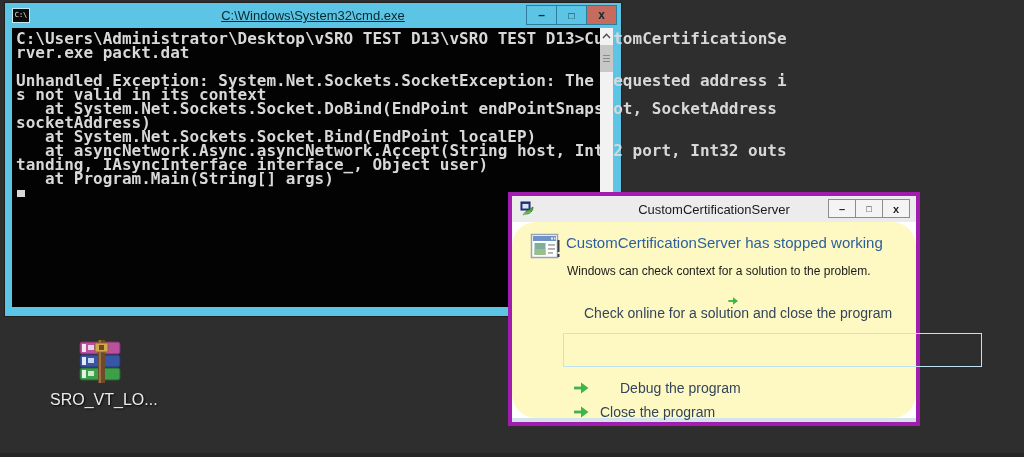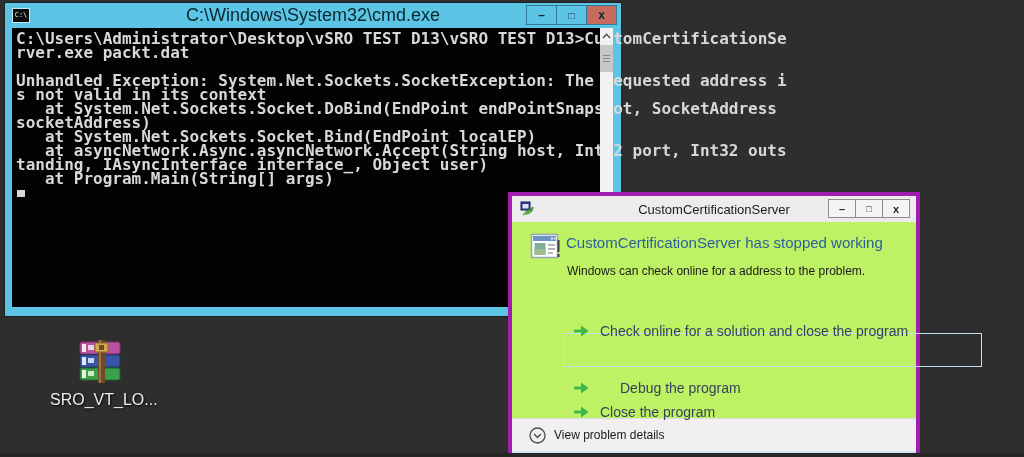--- a/index.html
+++ b/index.html
@@ -14,21 +14,21 @@
   .cmd-window {
     position:absolute; left:5px; top:3px; width:616px; height:313px;
     background:#5CC4E4; box-shadow:0 0 0 1px rgba(0,0,0,.3);
   }
   .cmd-titlebar { position:relative; height:25px; display:flex; align-items:center; }
   .cmd-app-icon {
     position:absolute; left:7px; top:5px; width:18px; height:15px;
     background:#0B0B0B; border:1px solid #BFE9F5; color:#E6E6E6;
     font-family:"DejaVu Sans Mono", monospace; font-size:7px; line-height:12px; text-align:center;
   }
-  .cmd-title { flex:1; text-align:center; font-size:18px; color:#0A2830; }
+  .cmd-title { flex:1; text-align:center; font-size:13px; color:#0A2830;text-decoration:underline; }
   .cmd-buttons { position:absolute; right:4px; top:2px; display:flex; }
   .cmd-btn {
     width:31px; height:20px; border:1px solid #2E7D9B; margin-left:-1px;
     display:flex; align-items:center; justify-content:center;
     font-size:12px; font-weight:bold; color:#0C2B33; cursor:default;
   }
   .cmd-btn .max-glyph { font-size:10px; }
   .cmd-btn-close { background:#C76B5F; }
   .cmd-body { position:absolute; left:7px; top:25px; width:601px; height:279px; background:#030303; }
   .console-text {
@@ -58,26 +58,26 @@
   .dlg-titlebar { position:relative; height:26px; background:#ECECEC; display:flex; align-items:center; }
   .dlg-app-icon { position:absolute; left:8px; top:5px; width:16px; height:16px; }
   .dlg-title { flex:1; text-align:center; font-size:13px; color:#1A1A1A; }
   .dlg-buttons { position:absolute; right:6px; top:3px; display:flex; }
   .dlg-btn {
     width:28px; height:19px; background:#F4F4F4; border:1px solid #8C8C8C; margin-left:-1px;
     display:flex; align-items:center; justify-content:center;
     font-size:11px; font-weight:bold; color:#1F1F1F; cursor:default;
   }
   .dlg-btn .max-glyph { font-size:9px; }
-  .dlg-content { position:relative; height:196px; background:#bef264; }
+  .dlg-content { position:relative; height:196px; background:#fef9c3;border-radius:24px; }
   .crash-app-icon { position:absolute; left:18px; top:10px; }
   .crash-header { position:absolute; left:54px; top:12px; font-size:15px; color:#2B5F9E; }
   .crash-subtext { position:absolute; left:55px; top:42px; font-size:12px; color:#1A1A1A; }
   .option-row { position:absolute; left:61px; height:24px; display:flex; align-items:center; cursor:pointer; }
-  .option-row-1 { top:97px; }
+  .option-row-1 { top:75px;flex-direction:column; }
   .option-row-2 { top:130px;margin-top:48px; }
   .option-row-3 { top:154px;gap:20px; }
   .focus-box { position:absolute; left:51px; top:111px; width:419px; height:34px; border:1px solid #BFE3F1; }
   .option-label { margin-left:11px; font-size:14px; color:#33455C; }
   .dlg-footer { height:33px; background:#F0F0F0; border-top:1px solid #DCDCDC; display:flex; align-items:center; padding-left:17px; cursor:pointer; }
   .footer-label { margin-left:8px; font-size:12px; color:#1A1A1A; }
   .dlg-bottom-band { height:4px; background:#D3E4EC; }
 </style>
 </head>
 <body>
@@ -179,21 +179,21 @@
         <rect x="24" y="5.5" width="1.5" height="2" fill="#E8EEF7"></rect>
         <rect x="4.5" y="11" width="11" height="12" fill="#7FAE9A"></rect>
         <rect x="4.5" y="17" width="11" height="6" fill="#9BBE8C"></rect>
         <rect x="18" y="12" width="7" height="1.8" fill="#AFAFAF"></rect>
         <rect x="18" y="16" width="7" height="1.8" fill="#AFAFAF"></rect>
         <rect x="18" y="20" width="5" height="1.8" fill="#AFAFAF"></rect>
         <rect x="27.5" y="8" width="2" height="12" fill="#3C3C3C"></rect>
         <rect x="27.5" y="22" width="2" height="3" fill="#3C3C3C"></rect>
       </svg>
       <div class="crash-header">CustomCertificationServer has stopped working</div>
-      <div class="crash-subtext">Windows can check online for a address to the problem.</div>
+      <div class="crash-subtext">Windows can check context for a solution to the problem.</div>
 
       <div class="focus-box"></div>
 
       <div class="option-row option-row-1">
         <svg width="16" height="12" viewBox="0 0 16 12">
           <rect x="1" y="4.6" width="8" height="2.8" fill="#3DB549"></rect>
           <path d="M8 0.5 L15.5 6 L8 11.5 Z" fill="#3DB549"></path>
         </svg>
         <span class="option-label">Check online for a solution and close the program</span>
       </div>
@@ -208,24 +208,17 @@
 
       <div class="option-row option-row-3">
         <svg width="16" height="12" viewBox="0 0 16 12">
           <rect x="1" y="4.6" width="8" height="2.8" fill="#3DB549"></rect>
           <path d="M8 0.5 L15.5 6 L8 11.5 Z" fill="#3DB549"></path>
         </svg>
         <span class="option-label">Debug the program</span>
       </div>
     </div>
 
-    <div class="dlg-footer">
-      <svg width="17" height="17" viewBox="0 0 17 17">
-        <circle cx="8.5" cy="8.5" r="7.5" fill="none" stroke="#4D4D4D" stroke-width="1.3"></circle>
-        <path d="M5.2 7 L8.5 10.5 L11.8 7" fill="none" stroke="#4D4D4D" stroke-width="1.5"></path>
-      </svg>
-      <span class="footer-label">View problem details</span>
-    </div>
     <div class="dlg-bottom-band"></div>
   </div>
 
   <div class="bottom-strip"></div>
 </div>
 
 </body></html>

